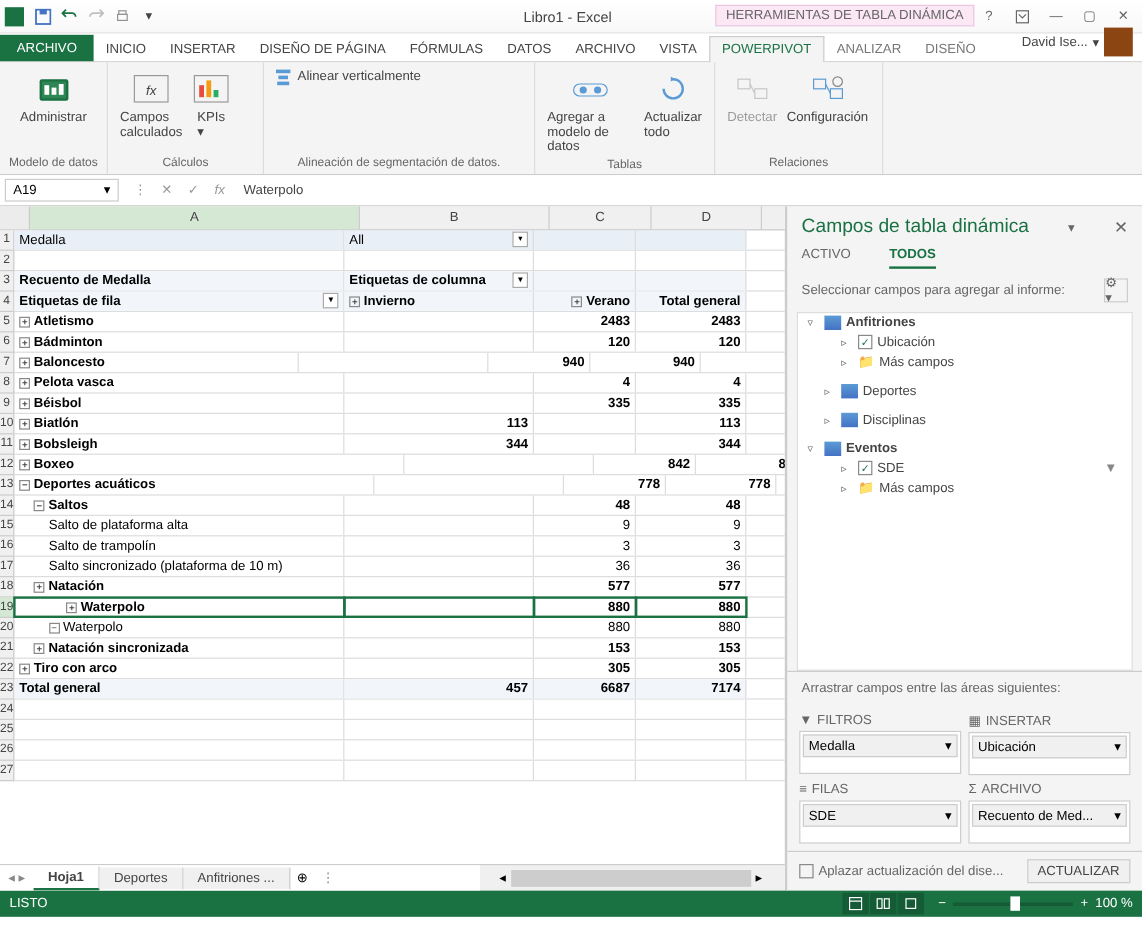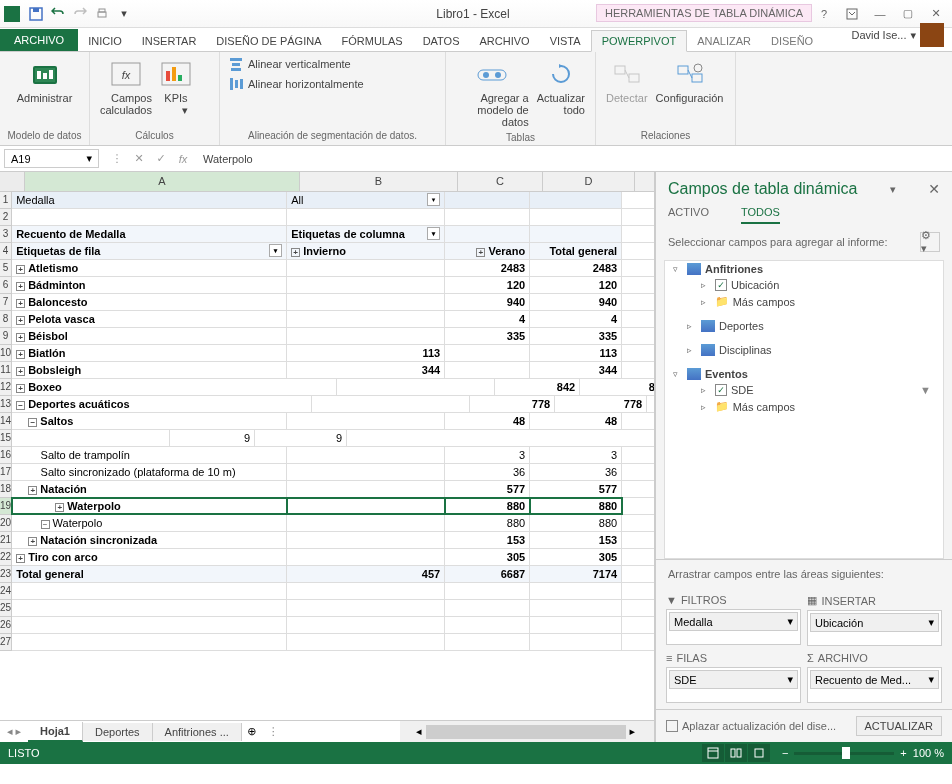--- a/index.html
+++ b/index.html
@@ -17,21 +17,21 @@
 .tab.file{background:#1a7243;color:#fff;padding:5px 14px}
 .tab.active{background:#f4f4f4;border:1px solid #ccc;border-bottom:1px solid #f4f4f4;margin-bottom:-1px;color:#1a7243}
 .tab.context{color:#777}
 .user{margin-left:auto;padding:4px 8px;display:flex;align-items:center;gap:4px;color:#444}
 .avatar{width:24px;height:24px;background:#8b4513}
 .ribbon{height:94px;background:#f4f4f4;border-bottom:1px solid #ccc;display:flex}
 .rgroup{border-right:1px solid #ddd;padding:2px 6px;display:flex;flex-direction:column;justify-content:space-between}
 .rgroup-label{font-size:10px;color:#666;text-align:center;padding-bottom:2px}
 .rbtn-big{display:flex;flex-direction:column;align-items:center;padding:4px;gap:2px;cursor:pointer}
 .rbtn-big .ricon{width:32px;height:32px;display:flex;align-items:center;justify-content:center}
-.rbtn-label{font-size:11px;color:#444;text-align:right;line-height:1.1}
+.rbtn-label{font-size:11px;color:#444;text-align:left;line-height:1.1}
 .rbtn-small{display:flex;align-items:center;gap:4px;padding:2px;cursor:pointer;font-size:11px;color:#444}
 .rbtn-small .ricon{width:16px;height:16px}
 .namebox-row{height:26px;border-bottom:1px solid #ccc;display:flex;align-items:center;background:#fff}
 .namebox{width:95px;border:1px solid #ccc;margin:2px 4px;padding:2px 6px;display:flex;align-items:center;justify-content:space-between;background:#fff}
 .fx-btns{display:flex;gap:2px;padding:0 4px}
 .fx-btn{width:20px;height:20px;display:flex;align-items:center;justify-content:center;color:#999}
 .formula-bar{flex:1;padding:2px 6px;background:#fff;color:#444}
 .main{display:flex;height:570px}
 .sheet-area{width:655px;display:flex;flex-direction:column;border-right:1px solid #ccc}
 .col-headers{height:20px;display:flex;background:#f0f0f0;border-bottom:1px solid #ccc}
@@ -61,21 +61,21 @@
 .stab.active{background:#fff;border-bottom:2px solid #1a7243;font-weight:bold}
 .stab-add{width:20px;text-align:center;cursor:pointer}
 .hscroll{flex:1;display:flex;align-items:center;padding:0 16px}
 .hscroll-thumb{width:200px;height:14px;background:#cdcdcd}
 .taskpane{width:297px;background:#f4f4f4;display:flex;flex-direction:column;border-left:1px solid #ccc}
 .tp-header{padding:8px 12px;display:flex;align-items:center;justify-content:space-between}
 .tp-title{font-size:16px;color:#1a7243}
 .tp-close{color:#666;cursor:pointer;font-size:14px}
 .tp-tabs{display:flex;padding:0 12px;font-size:11px;color:#666;gap:32px}
 .tp-tab{padding-bottom:4px;cursor:pointer}
-.tp-tab.active{color:#1a7243;font-weight:normal;border-bottom:2px solid #1a7243}
+.tp-tab.active{color:#1a7243;font-weight:bold;border-bottom:2px solid #1a7243}
 .tp-hint{padding:8px 12px;color:#666;font-size:11px;display:flex;justify-content:space-between;align-items:center}
 .gear{width:20px;height:20px;border:1px solid #ccc;display:flex;align-items:center;justify-content:center}
 .tp-fields{flex:1;overflow:auto;padding:0 8px;border:1px solid #ddd;margin:0 8px;background:#fff}
 .fld{padding:2px 0;display:flex;align-items:center;gap:4px;color:#444}
 .fld .tri{width:10px;font-size:9px;color:#666}
 .fld .tbl-ico{width:14px;height:12px;background:linear-gradient(#5b9bd5,#4472c4);display:inline-block}
 .fld .cb{width:12px;height:12px;border:1px solid #888;display:inline-flex;align-items:center;justify-content:center;font-size:9px;color:#1a7243}
 .fld.l1{padding-left:14px}
 .fld.l2{padding-left:28px}
 .tp-drag-hint{padding:8px 12px;color:#666;font-size:11px;border-top:1px solid #ccc}
@@ -205,30 +205,20 @@
       <div class="rbtn-small">
           <span class="ricon">
             <svg width="16" height="16">
               <rect x="2" y="2" width="12" height="3" fill="#5b9bd5"></rect>
               <rect x="4" y="7" width="8" height="3" fill="#5b9bd5"></rect>
               <rect x="3" y="12" width="10" height="3" fill="#5b9bd5"></rect>
             </svg>
           </span>
           <span>Alinear verticalmente</span>
         </div>
-      <div class="rbtn-small">
-          <span class="ricon">
-            <svg width="16" height="16">
-              <rect x="2" y="2" width="3" height="12" fill="#5b9bd5"></rect>
-              <rect x="7" y="4" width="3" height="8" fill="#5b9bd5"></rect>
-              <rect x="12" y="3" width="3" height="10" fill="#5b9bd5"></rect>
-            </svg>
-          </span>
-          <span>Alinear horizontalmente</span>
-        </div>
     </div>
     <div class="rgroup-label">Alineación de segmentación de datos.</div>
   </div>
   <div class="rgroup" style="width:150px">
     <div style="display:flex">
       <div class="rbtn-big">
         <div class="ricon">
             <svg width="32" height="24">
               <rect x="2" y="8" width="28" height="10" fill="none" stroke="#5b9bd5" rx="5"></rect>
               <circle cx="10" cy="13" r="3" fill="#5b9bd5"></circle>
@@ -366,21 +356,21 @@
               <div class="cell right bold" style="width: 85px;">2483</div>
               <div class="cell right bold" style="width: 92px;">2483</div>
             </div>
             <div class="row">
               <div class="cell bold" style="width: 275px;"><span class="expand">+</span>Bádminton</div>
               <div class="cell right bold" style="width: 158px;"></div>
               <div class="cell right bold" style="width: 85px;">120</div>
               <div class="cell right bold" style="width: 92px;">120</div>
             </div>
             <div class="row">
-              <div class="cell bold" style="width: 275px;"><span class="expand">+</span>Baloncesto</div>
+              <div class="cell bold" style="width: 237px;"><span class="expand">+</span>Baloncesto</div>
               <div class="cell right bold" style="width: 158px;"></div>
               <div class="cell right bold" style="width: 85px;">940</div>
               <div class="cell right bold" style="width: 92px;">940</div>
             </div>
             <div class="row">
               <div class="cell bold" style="width: 275px;"><span class="expand">+</span>Pelota vasca</div>
               <div class="cell right bold" style="width: 158px;"></div>
               <div class="cell right bold" style="width: 85px;">4</div>
               <div class="cell right bold" style="width: 92px;">4</div>
             </div>
@@ -414,20 +404,21 @@
               <div class="cell right bold" style="width: 85px;">778</div>
               <div class="cell right bold" style="width: 92px;">778</div>
             </div>
             <div class="row">
               <div class="cell bold" style="width: 275px;">&nbsp;&nbsp;&nbsp;&nbsp;<span class="expand">−</span>Saltos</div>
               <div class="cell right bold" style="width: 158px;"></div>
               <div class="cell right bold" style="width: 85px;">48</div>
               <div class="cell right bold" style="width: 92px;">48</div>
             </div>
             <div class="row">
+              <div class="cell" style="width: 275px;">&nbsp;&nbsp;&nbsp;&nbsp;&nbsp;&nbsp;&nbsp;&nbsp;Salto de plataforma alta</div>
               <div class="cell right" style="width: 158px;"></div>
               <div class="cell right" style="width: 85px;">9</div>
               <div class="cell right" style="width: 92px;">9</div>
             </div>
             <div class="row">
               <div class="cell" style="width: 275px;">&nbsp;&nbsp;&nbsp;&nbsp;&nbsp;&nbsp;&nbsp;&nbsp;Salto de trampolín</div>
               <div class="cell right" style="width: 158px;"></div>
               <div class="cell right" style="width: 85px;">3</div>
               <div class="cell right" style="width: 92px;">3</div>
             </div>

